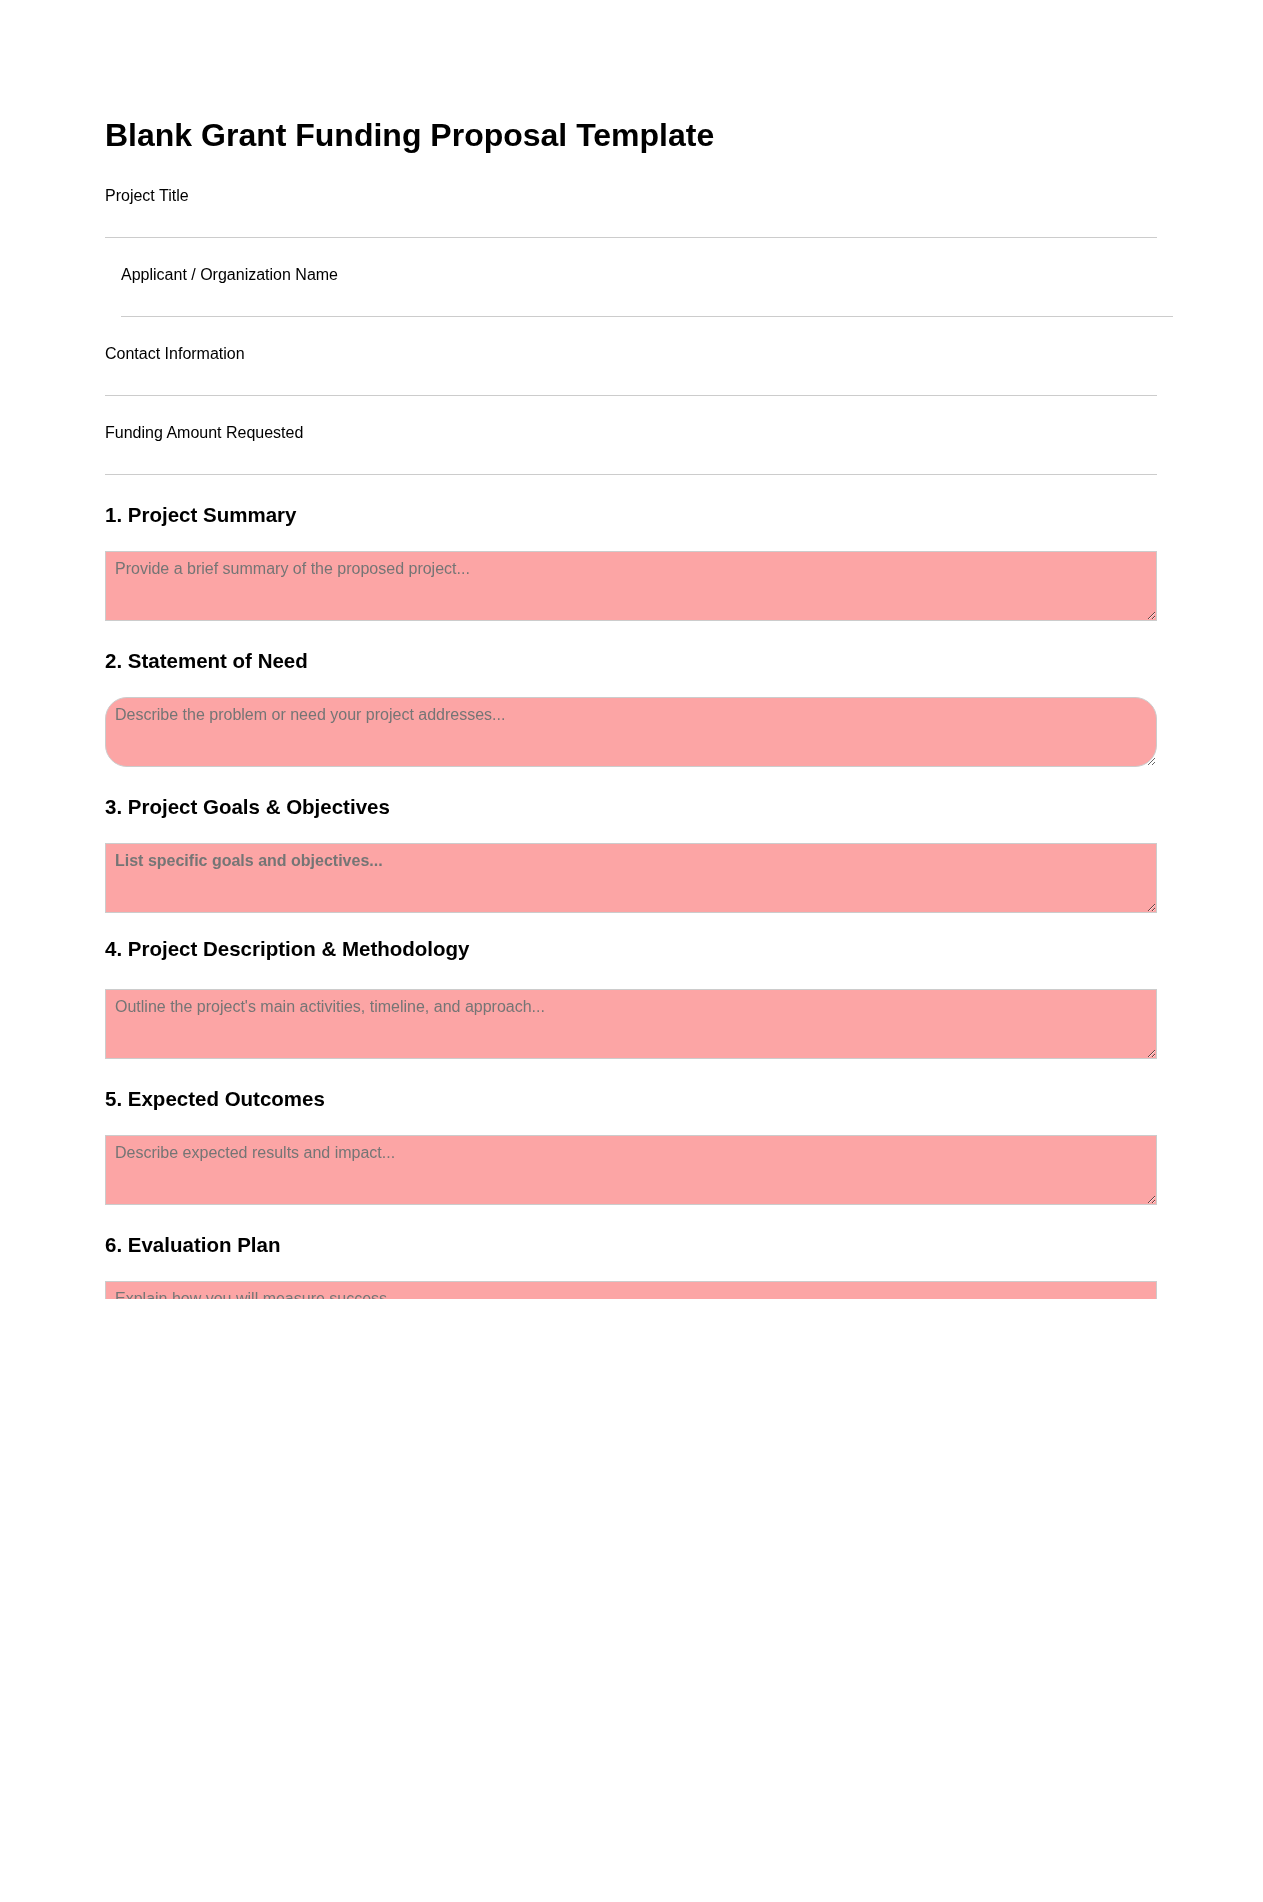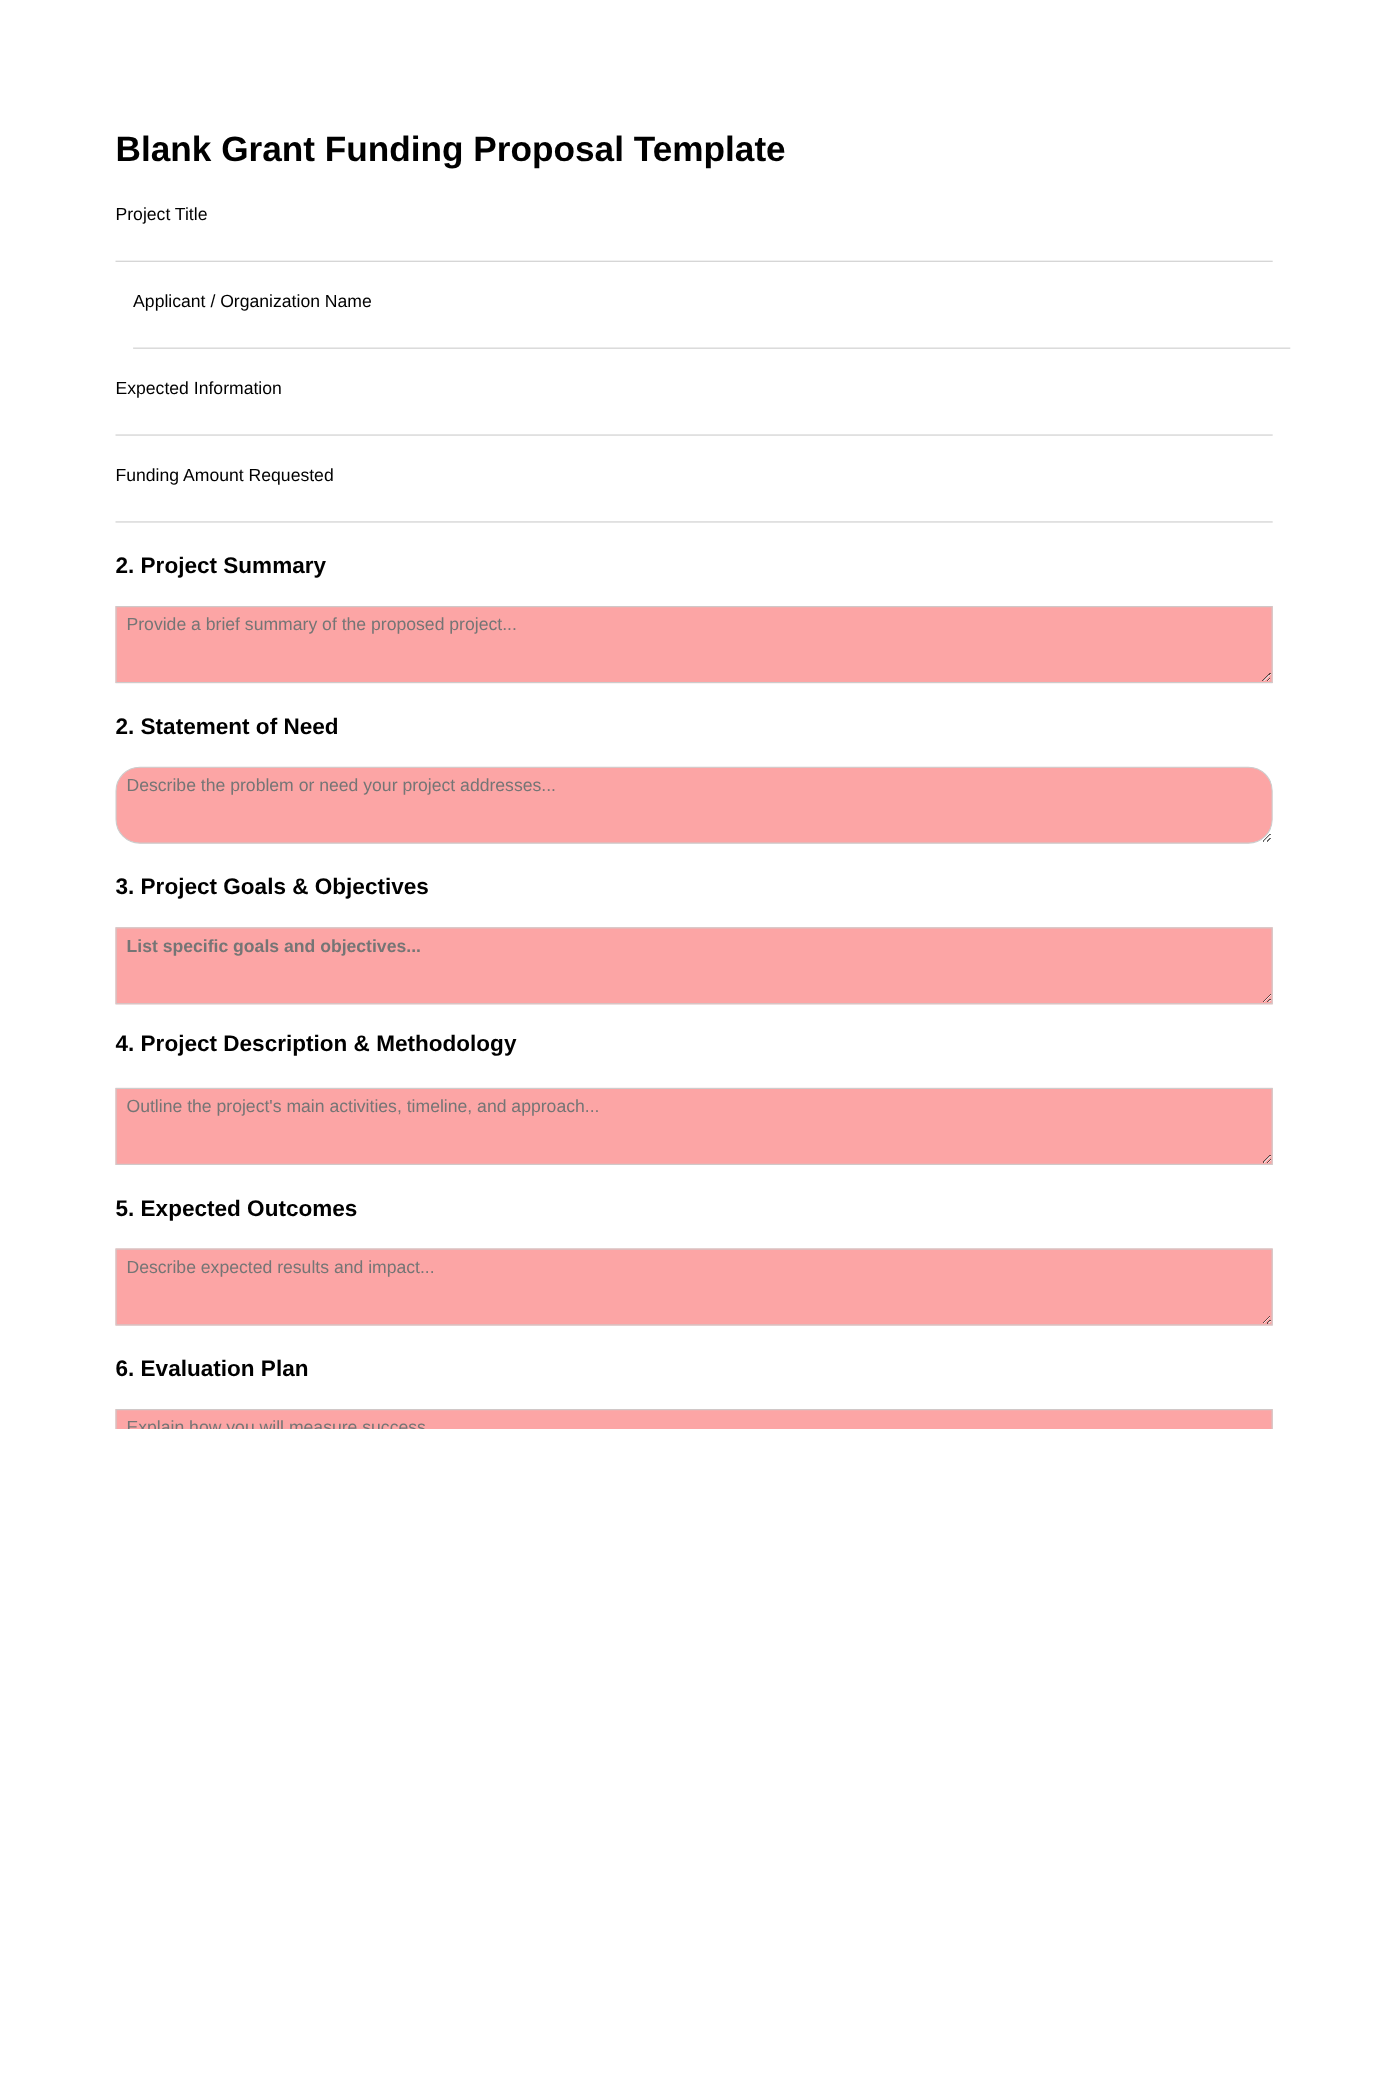--- a/index.html
+++ b/index.html
@@ -90,28 +90,28 @@
 
     <div class="field" style="top:186px; height:51px;">
       <span class="field-label">Project Title</span>
     </div>
 
     <div class="field" style="top:265px; height:51px;margin-left:16px;">
       <span class="field-label">Applicant / Organization Name</span>
     </div>
 
     <div class="field" style="top:344px; height:51px;">
-      <span class="field-label">Expected Information</span>
+      <span class="field-label">Contact Information</span>
     </div>
 
     <div class="field" style="top:423px; height:51px;">
       <span class="field-label">Funding Amount Requested</span>
     </div>
 
-    <h2 class="section-heading" style="top:502px;">2. Project Summary</h2>
+    <h2 class="section-heading" style="top:502px;">1. Project Summary</h2>
     <textarea class="textarea" style="top: 551px;" placeholder="Provide a brief summary of the proposed project..."></textarea>
 
     <h2 class="section-heading" style="top:648px;">2. Statement of Need</h2>
     <textarea class="textarea" style="top: 697px; border-radius: 22px;" placeholder="Describe the problem or need your project addresses..."></textarea>
 
     <h2 class="section-heading" style="top:794px;">3. Project Goals &amp; Objectives</h2>
     <textarea class="textarea" style="top: 843px; font-weight: bold;" placeholder="List specific goals and objectives..."></textarea>
 
     <h2 class="section-heading" style="top:936px;">4. Project Description &amp; Methodology</h2>
     <textarea class="textarea" style="top: 989px;" placeholder="Outline the project's main activities, timeline, and approach..."></textarea>

